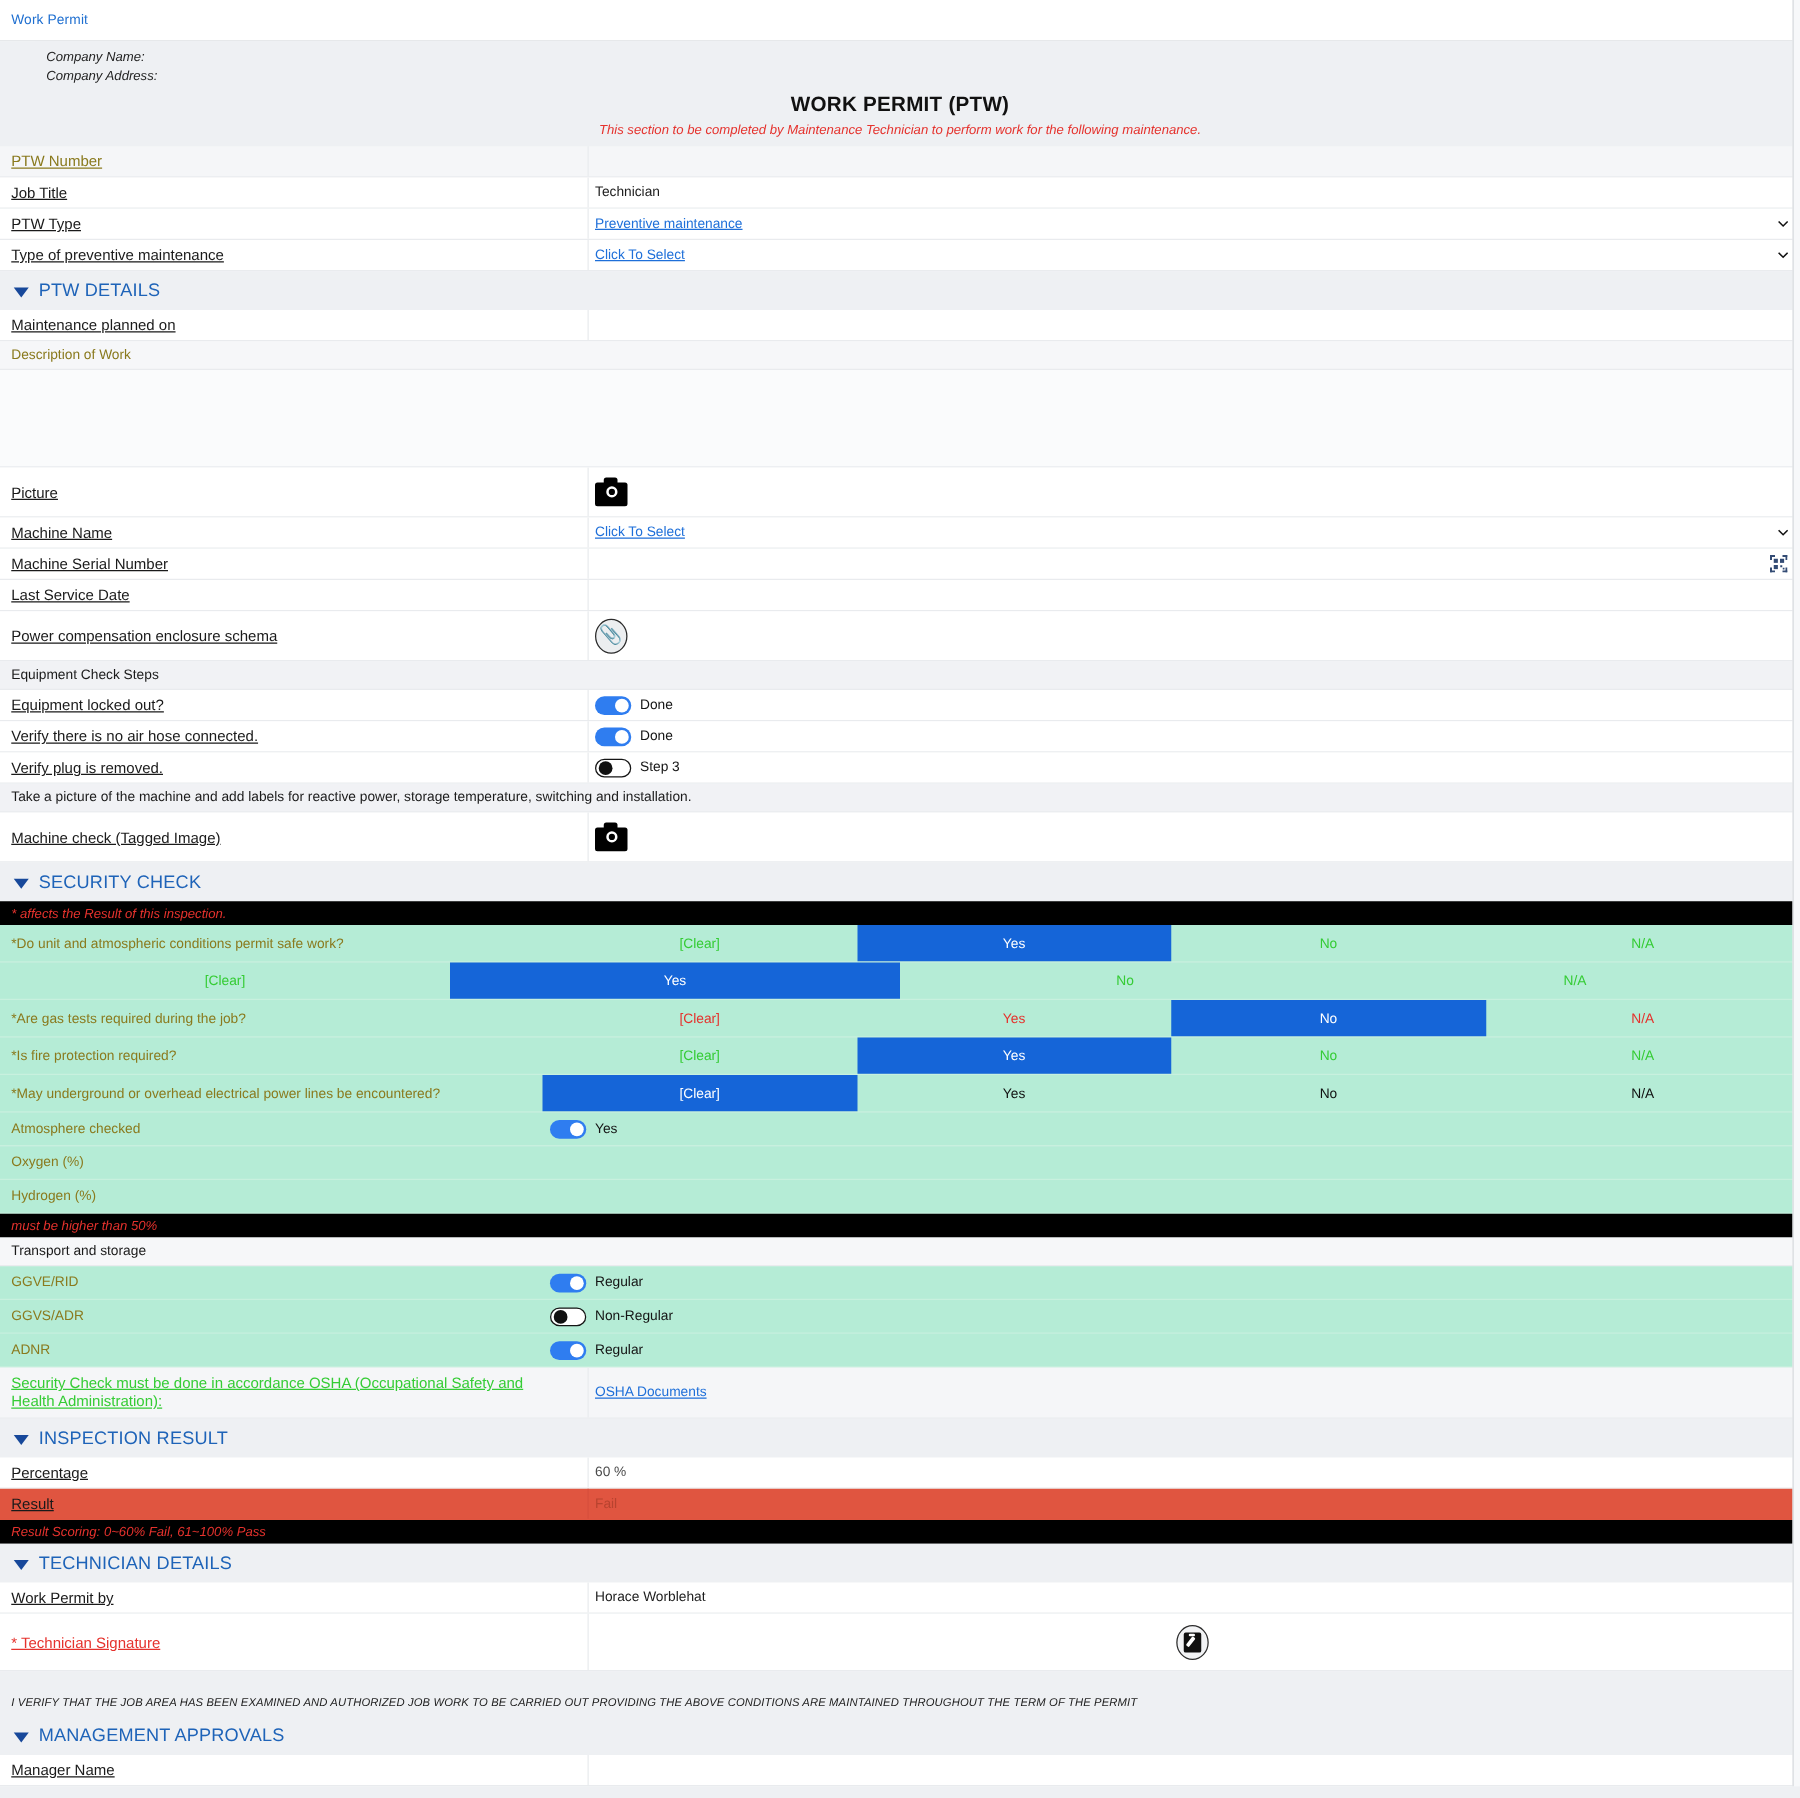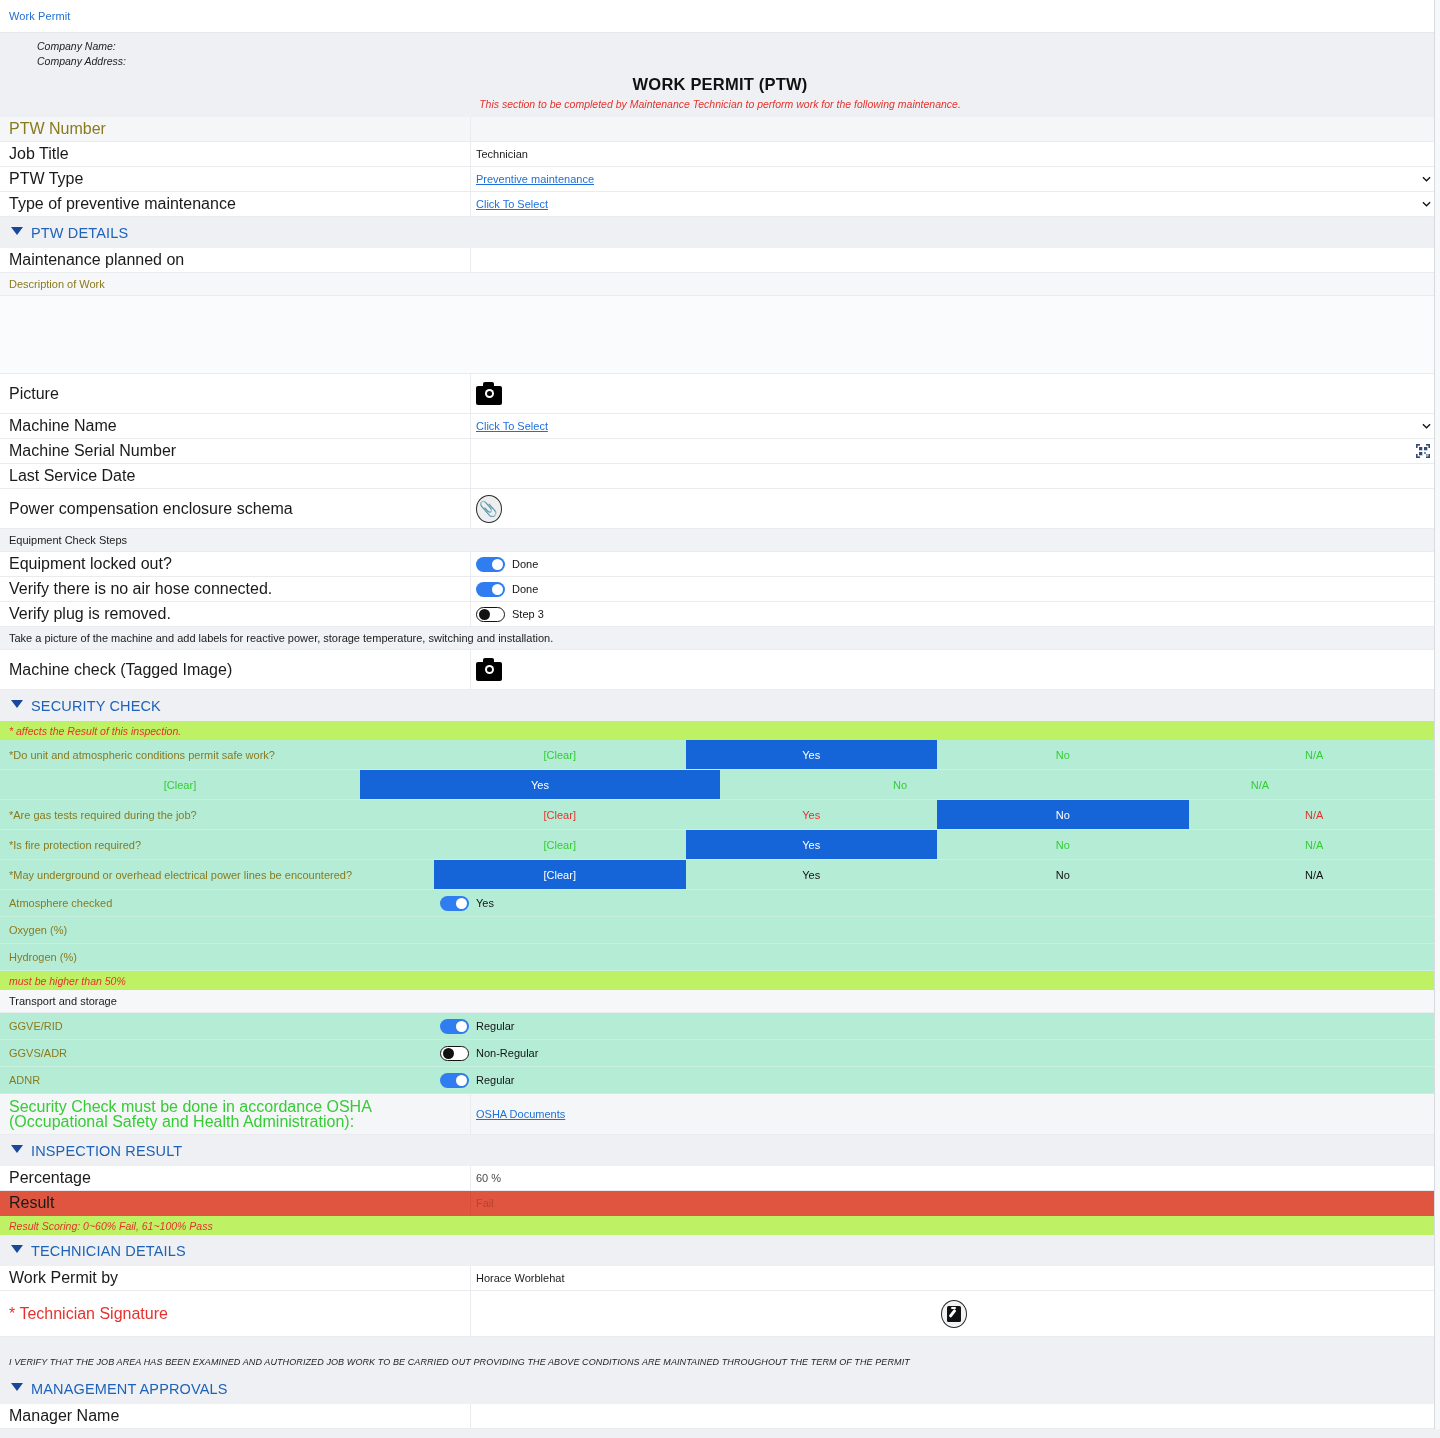--- a/index.html
+++ b/index.html
@@ -59,21 +59,21 @@
     display: flex; align-items: stretch;
     min-height: 23px;
     border-bottom: 1px solid #e9ebee;
     background: #ffffff;
   }
   .row.alt { background: #f5f6f8; }
   .row .lbl {
     width: 434px; min-width: 434px;
     padding: 5px 8px 5px 9px;
     display: flex; align-items: center;
-    font-size: 16px; line-height: 14px;
+    font-size: 12px; line-height: 14px; text-decoration: underline;
   }
   .row .val {
     flex: 1;
     padding: 4px 8px 4px 5px;
     display: flex; align-items: center;
     font-size: 11px;
     border-left: 1px solid #e9ebee;
     position: relative;
     margin-left: 36px;
   }
@@ -90,38 +90,38 @@
 
   .caret {
     position: absolute; right: 9px; top: 50%; transform: translateY(-50%);
     width: 9px; height: 9px; pointer-events: none;
   }
   .caret svg { display: block; }
 
   
   .section-head {
     background: #eef0f3;
-    display: flex; 
+    display: flex; align-items: center;
     gap: 8px;
     padding: 8px 0 7px 11px;
     color: #1e63b8;
     font-size: 14.5px;
     letter-spacing: .15px;
   }
   .tri {
     width: 0; height: 0;
     border-left: 6px solid transparent;
     border-right: 6px solid transparent;
     border-top: 8px solid #17489a;
     margin-top: 2px;
   }
 
   
   .note {
-    background: #bef264; font-style: italic; font-size: 10.5px;
+    background: #000000; font-style: italic; font-size: 10.5px;
     padding: 4px 0 3px 9px;
   }
   .note.red { color: #e5322d; }
   .subhead {
     background: #f1f2f5; font-size: 11px; padding: 5px 0 5px 9px;
     color: #1a1a1a; border-bottom: 1px solid #e9ebee;
   }
   .subhead.white { background: #f6f7f9; }
 
   

